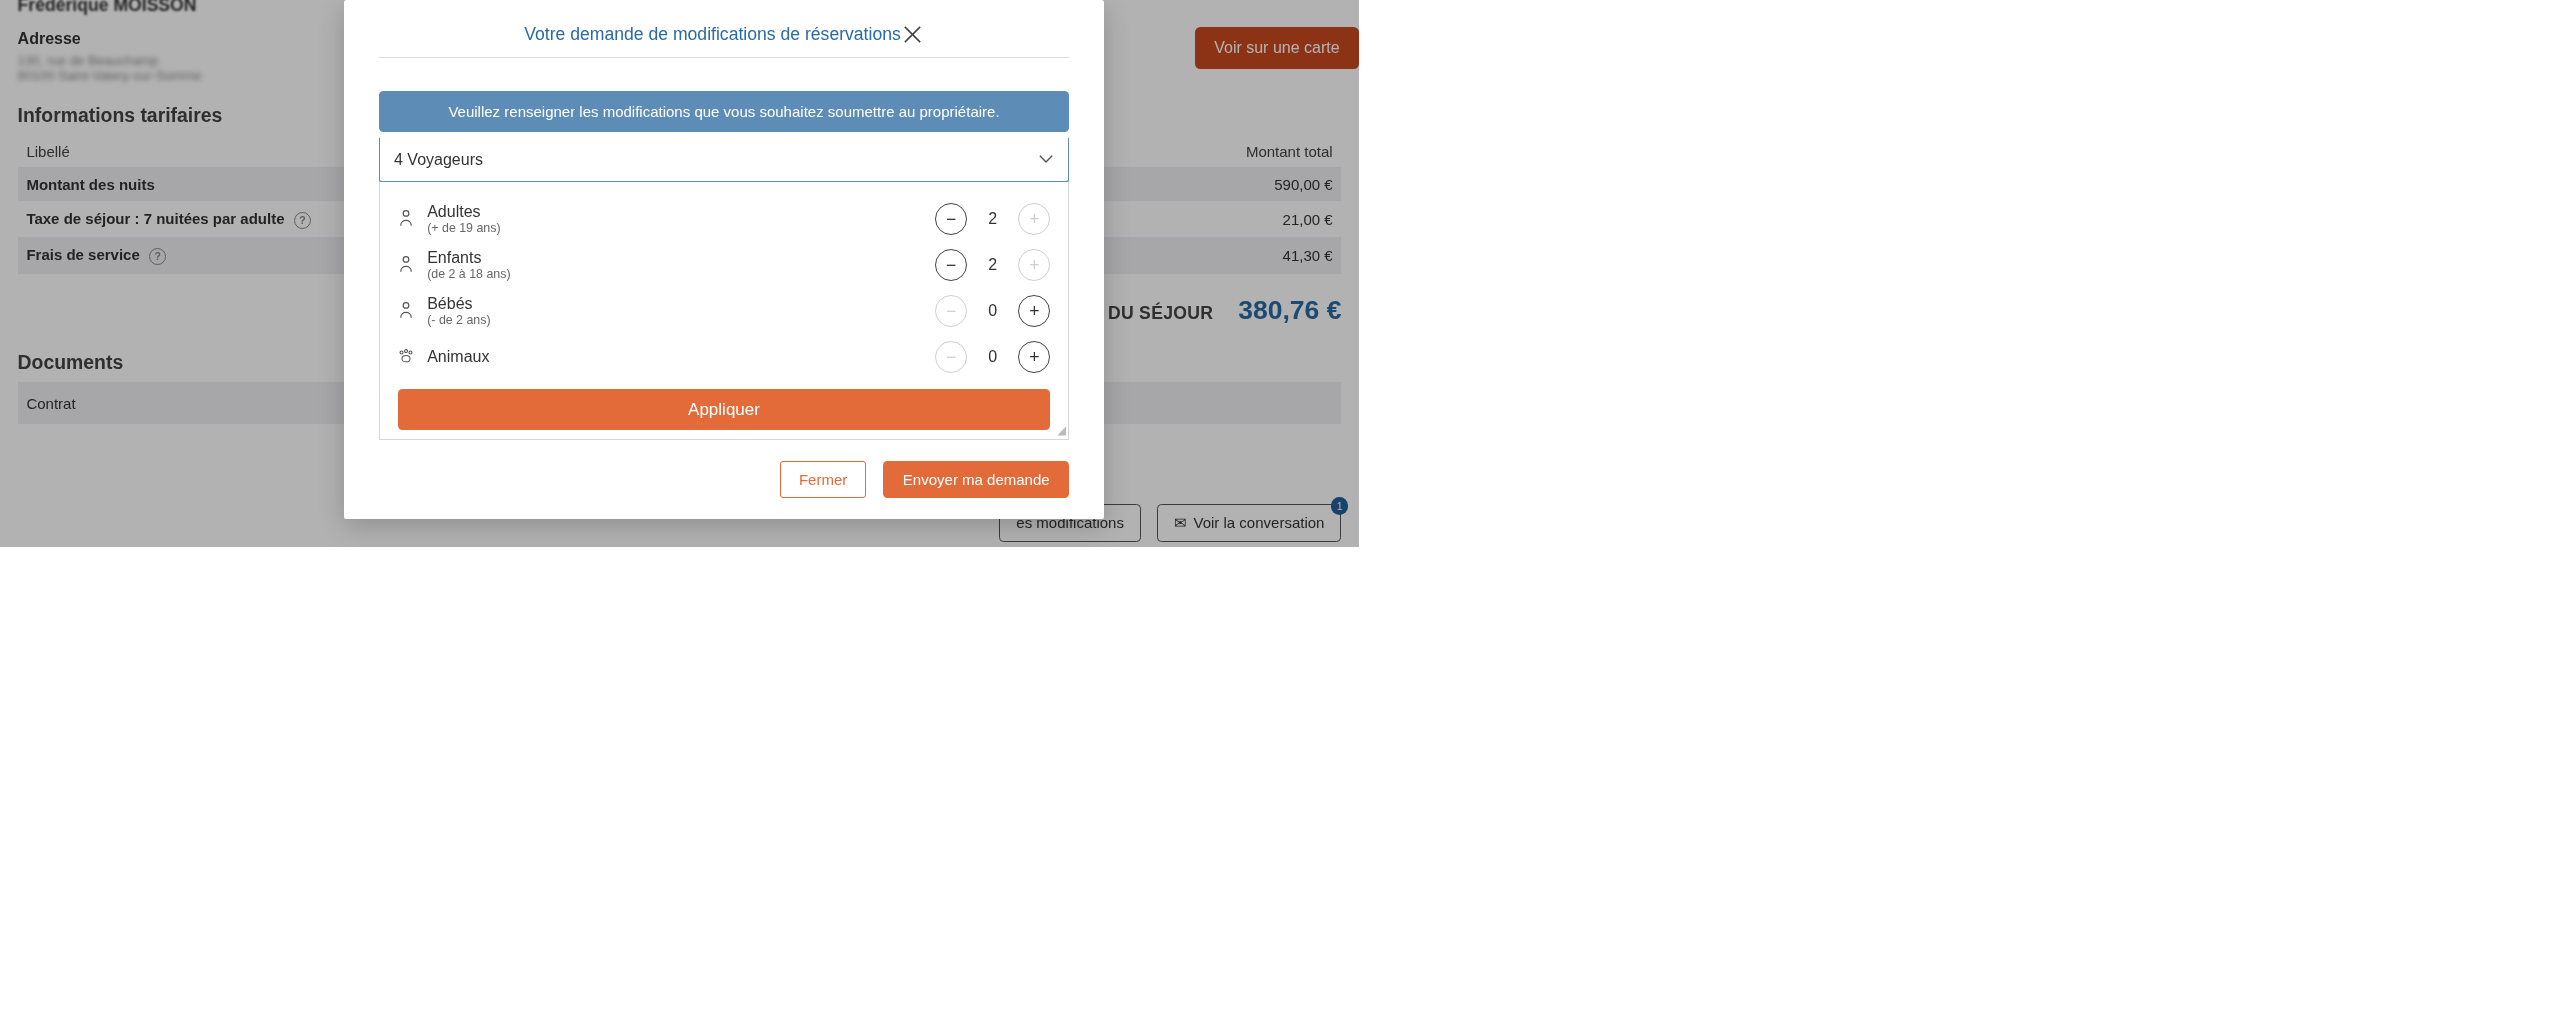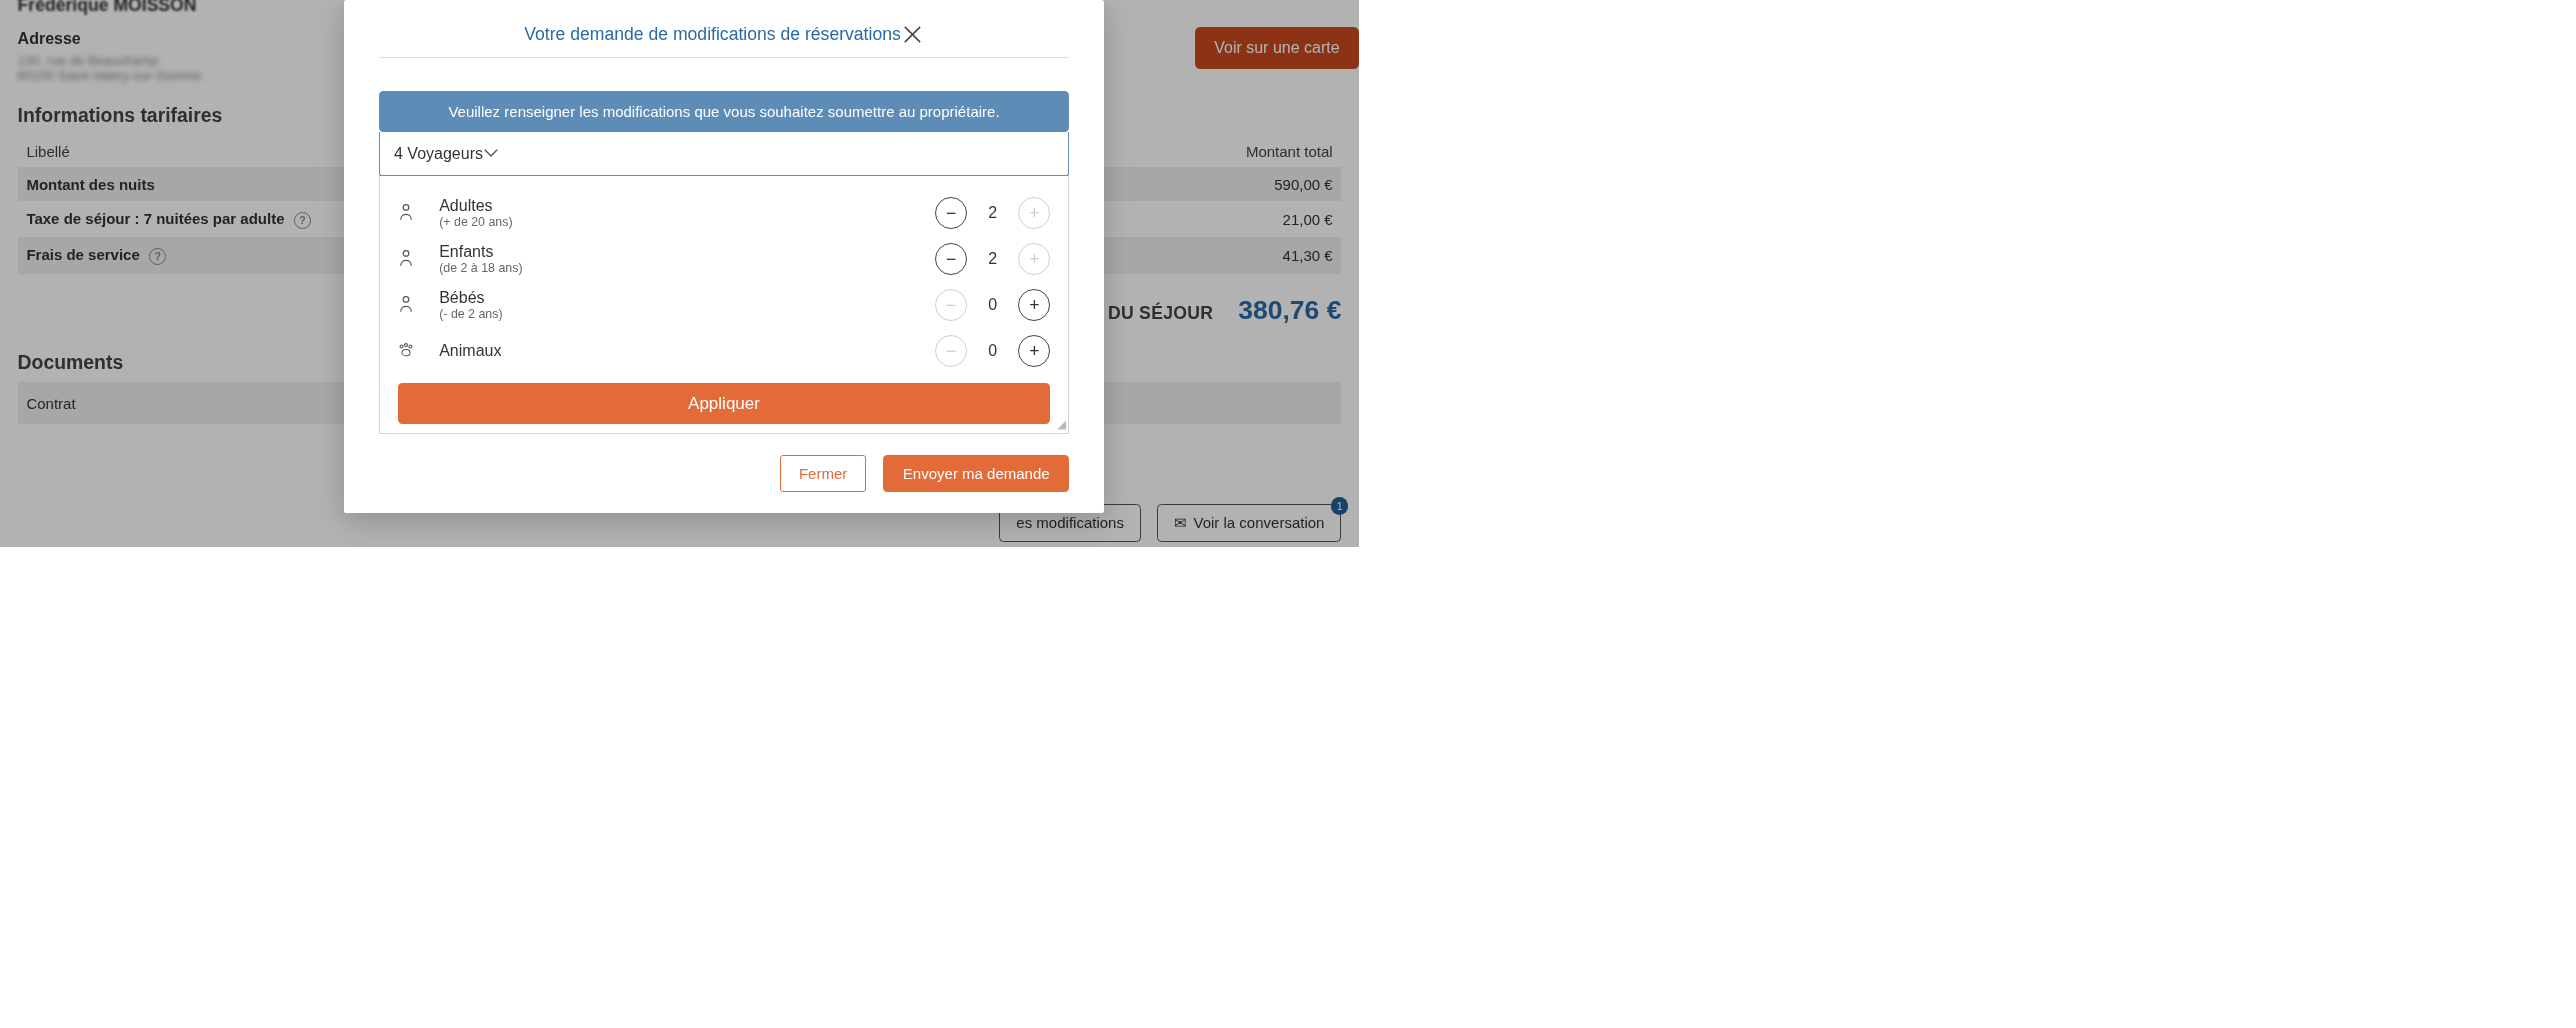--- a/index.html
+++ b/index.html
@@ -31,25 +31,25 @@
 .badge{position:absolute;top:-7px;right:-7px;background:#215f97;color:#fff;width:17.6px;height:17.6px;border-radius:50%;font-size:10.6px;display:flex;align-items:center;justify-content:center}
 
 
 .modal{position:absolute;left:344px;top:0;width:690px;background:#fff;border-radius:2.6px;box-shadow:0 7px 26.5px rgba(0,0,0,.2);padding:23px 35px 21px}
 .m-header{display:flex;justify-content:center;align-items:center;border-bottom:0.9px solid #ddd;padding-bottom:10.6px}
 .m-title{color:#2a6aa5;font-size:17.6px;font-weight:500}
 .close-x{width:23px;height:23px;cursor:pointer;color:#444}
 .close-x svg{width:100%;height:100%;display:block}
 
 .info-bar{margin-top:33px;background:#5d8cb7;color:#fff;text-align:center;padding:12.4px 10.6px;border-radius:4.4px;font-size:15px}
-.select{margin-top:0;border:1.8px solid #5d8cb7;border-top:none;border-radius:0 0 2.6px 2.6px;padding:12.4px 14px;display:flex;align-items:center;font-size:16px;color:#333;cursor:pointer}
+.select{margin-top:6px;border:1.8px solid #5d8cb7;border-top:none;border-radius:0 0 2.6px 2.6px;padding:12.4px 14px;display:flex;justify-content:space-between;align-items:center;font-size:16px;color:#333;cursor:pointer}
 .chev{color:#555}
 
 .panel{border:0.9px solid #d6d6d6;border-top:none;padding:14px 17.6px 3.5px;position:relative}
-.row{display:flex;align-items:center;gap:24px;padding:7px 0}
+.row{display:flex;align-items:center;gap:12px;padding:7px 0}
 .row .ico{width:17.6px;text-align:center;color:#555;font-size:15px}
 .row .txt{flex:1}
 .row .ttl{font-size:16px;color:#333}
 .row .hint{font-size:12.4px;color:#666}
 .stepper{display:flex;align-items:center;gap:17.6px}
 .sbtn{width:30px;height:30px;border:1.3px solid #444;border-radius:50%;background:#fff;display:flex;align-items:center;justify-content:center;cursor:pointer;font-size:17.6px;color:#333}
 .sbtn.disabled{border-color:#cfcfcf;color:#cfcfcf;cursor:default}
 .sval{width:16px;text-align:center;font-size:16px;color:#333}
 
 .apply{margin:8.8px 0 5.3px;display:block;width:100%;background:#e26b39;color:#fff;border:none;border-radius:4.4px;padding:10.6px 0;font-size:17px;cursor:pointer}
@@ -151,21 +151,21 @@
 
       <div class="row">
         <span class="ico">
           <svg width="14" height="17.6" viewBox="0 0 16 20" stroke="#555" stroke-width="1.4" fill="none">
               <circle cx="8" cy="5" r="3.2"></circle>
               <path d="M2 19c0-4 3-6 6-6s6 2 6 6"></path>
             </svg>
         </span>
         <div class="txt">
           <div class="ttl">Adultes</div>
-          <div class="hint">(+ de 20 ans)</div>
+          <div class="hint">(+ de 19 ans)</div>
         </div>
         <div class="stepper">
           <div class="sbtn">−</div>
           <div class="sval">2</div>
           <div class="sbtn disabled">+</div>
         </div>
       </div>
 
       <div class="row">
         <span class="ico">

